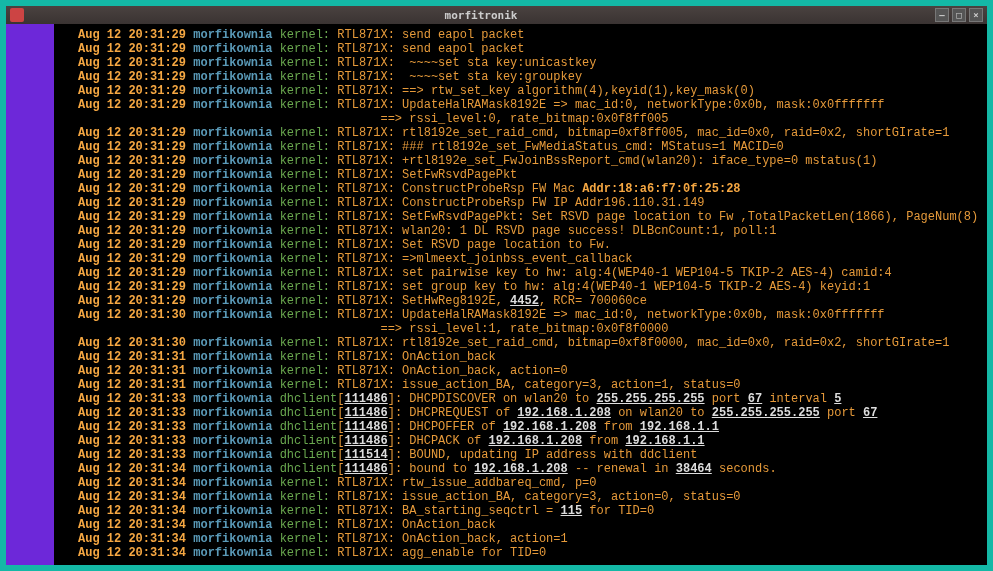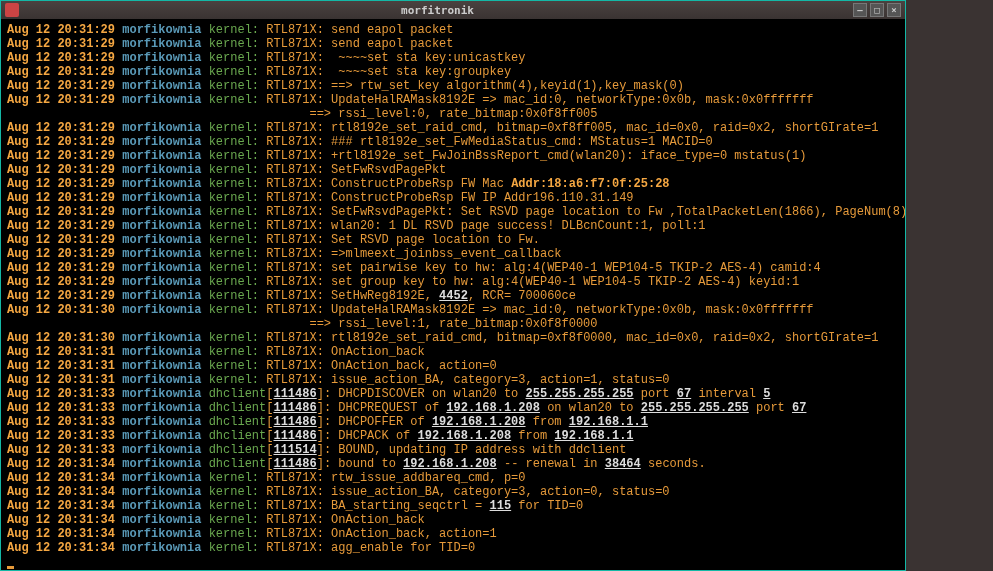--- a/index.html
+++ b/index.html
@@ -1,22 +1,22 @@
 <!DOCTYPE html>
 <html><head>
 <meta charset="utf-8">
 <style>
 * { margin: 0; padding: 0; box-sizing: border-box; }
 body { background: #3a3332; font-family: monospace; font-size: 12px; overflow: hidden; }
-.window { width: 906px; height: 571px; background: #6d28d9; border: 1px solid #14b8a6; display: flex; flex-direction: column; }
+.window { width: 993px; height: 571px; background: #6d28d9; border: 6px solid #14b8a6; display: flex; flex-direction: column; }
 .titlebar { height: 18px; background: linear-gradient(#4a4240,#3a3332); display: flex; align-items: center; padding: 0 4px; color: #ccc; font-size: 11px; font-weight: bold; }
 .titlebar .app-icon { width: 14px; height: 14px; margin-right: 6px; background: #c44; border-radius: 2px; }
 .titlebar .title { flex: 1; text-align: center; }
 .titlebar .wbtn { width: 14px; height: 14px; margin-left: 3px; background: #555; border: 1px solid #777; display: flex; align-items: center; justify-content: center; font-size: 9px; color: #ccc; cursor: pointer; }
-.terminal { flex: 1; background: #000; padding: 4px 6px; overflow: hidden; color: #e69a3a; font-family: 'Courier New', monospace; font-size: 12px; line-height: 14px; white-space: pre; }
+.terminal { flex: 1; background: #000; padding: 4px 24px; overflow: hidden; color: #e69a3a; font-family: 'Courier New', monospace; font-size: 12px; line-height: 14px; white-space: pre; margin-left: 48px; }
 .line { display: block; }
 .c-orange { color: #e69a3a; }
 .c-bold-orange { color: #f5a742; font-weight: bold; }
 .c-cyan { color: #5a9ab8; font-weight: bold; }
 .c-green { color: #6aa84f; }
 .c-white { color: #dddddd; font-weight: bold; text-decoration: underline; }
 .cursor { display: inline-block; width: 7px; height: 3px; background: #e69a3a; vertical-align: bottom; margin-top: 2px; }
 </style>
 </head>
 <body>

